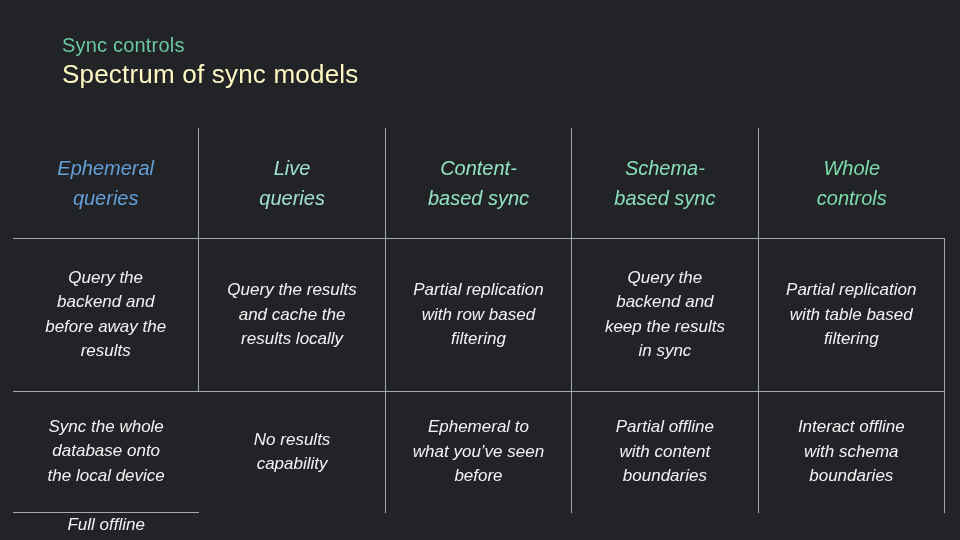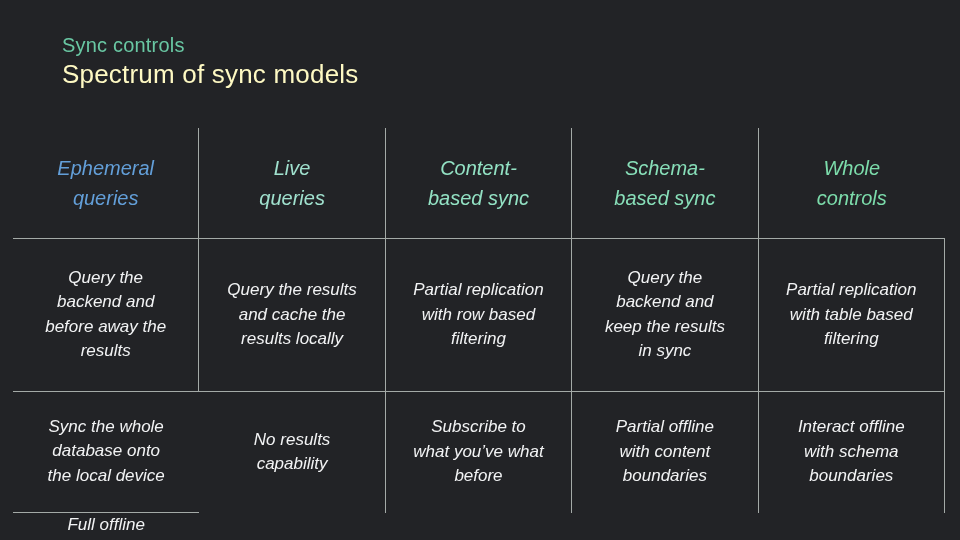--- a/index.html
+++ b/index.html
@@ -109,21 +109,21 @@
       <span class="body-text">Partial replication with table based filtering</span>
     </div>
     <div class="cell h-line">
       <span class="body-text">Sync the whole database onto the local device</span>
     </div>
 
     <div class="cell v-line">
       <span class="body-text">No results capability</span>
     </div>
     <div class="cell v-line">
-      <span class="body-text">Subscribe to what you’ve what before</span>
+      <span class="body-text">Ephemeral to what you’ve seen before</span>
     </div>
     <div class="cell v-line">
       <span class="body-text">Partial offline with content boundaries</span>
     </div>
     <div class="cell v-line">
       <span class="body-text">Interact offline with schema boundaries</span>
     </div>
     <div class="cell">
       <span class="body-text">Full offline filtering</span>
     </div>

